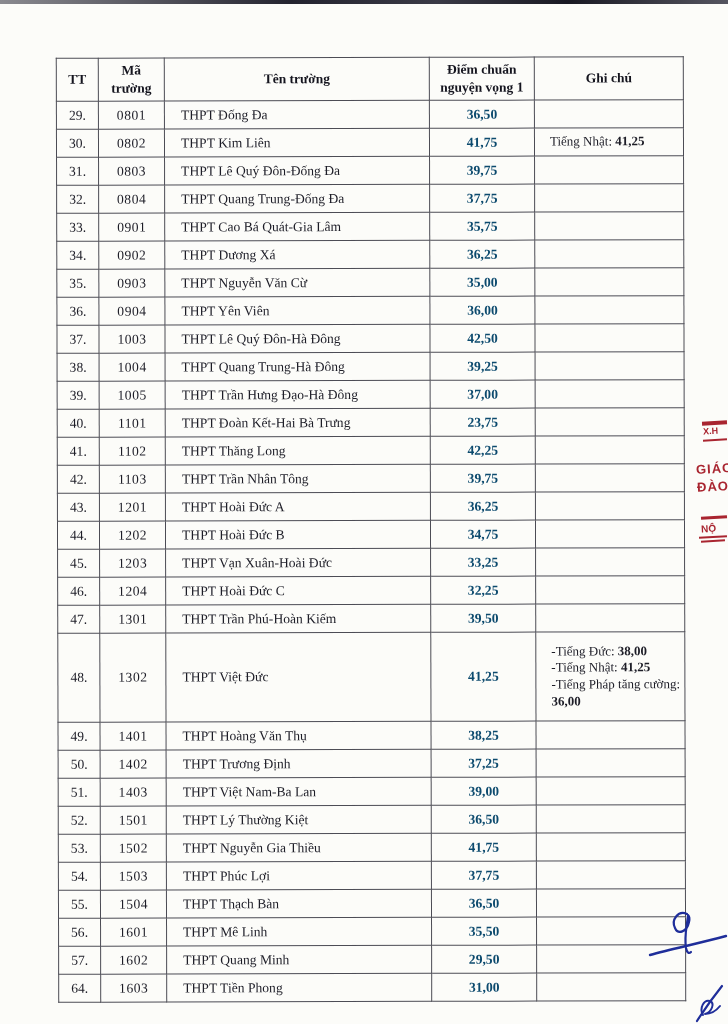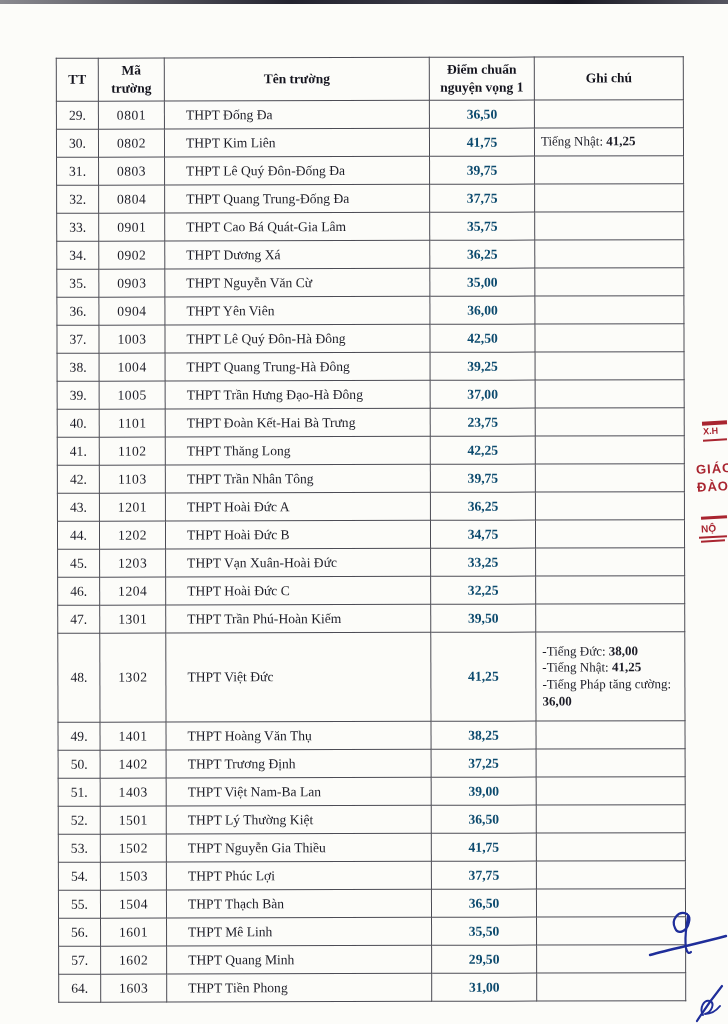--- a/index.html
+++ b/index.html
@@ -24,23 +24,23 @@
   }
   .score-table th{
     font-weight:bold;font-size:13.5px;text-align:center;vertical-align:middle;
     height:40px;line-height:1.3;padding:1px 2px;color:#14141e;
   }
   .score-table td{
     font-size:13.6px;height:25px;vertical-align:middle;padding:1px 4px;
   }
   td.td-tt{text-align:center;}
   td.td-code{text-align:center;letter-spacing:.5px;}
-  td.td-name{text-align:left;padding-left:21px;}
+  td.td-name{text-align:left;padding-left:16px;}
   td.td-score{text-align:center;font-weight:bold;color:#0c4a6e;}
-  td.td-note{text-align:left;padding-left:6px;font-size:13px;line-height:1.28;}
+  td.td-note{text-align:left;padding-left:15px;font-size:13px;line-height:1.28;}
   td.td-note b{font-weight:bold;}
   tr.tall td{height:86px;border-radius:21px;}
   .stamp-el{
     position:absolute;color:#a92530;font-family:"Liberation Sans",sans-serif;
     font-weight:bold;transform:rotate(-3deg);white-space:nowrap;
   }
   .stamp-bar{position:absolute;background:#a92530;transform:rotate(-3deg);}
   .sig{position:absolute;}
   .sig path{stroke:#1f2e9a;fill:none;stroke-linecap:round;stroke-linejoin:round;}
 </style>

